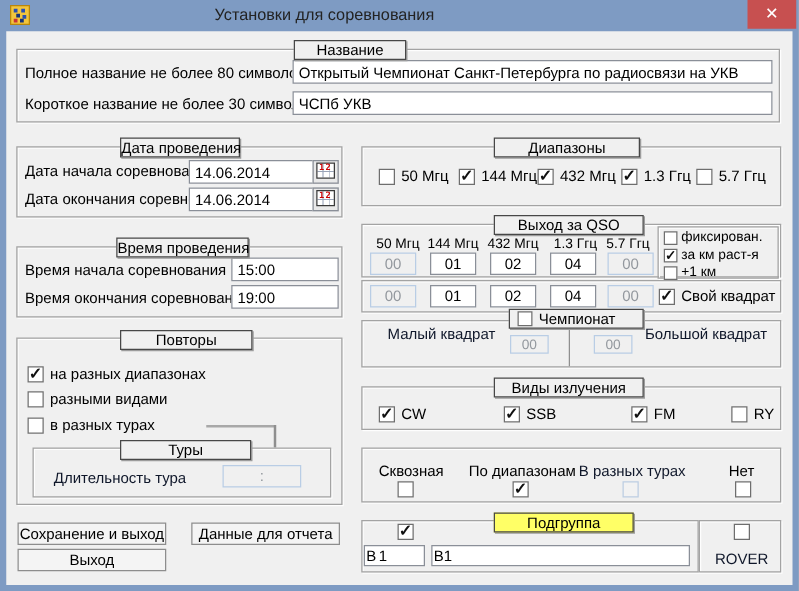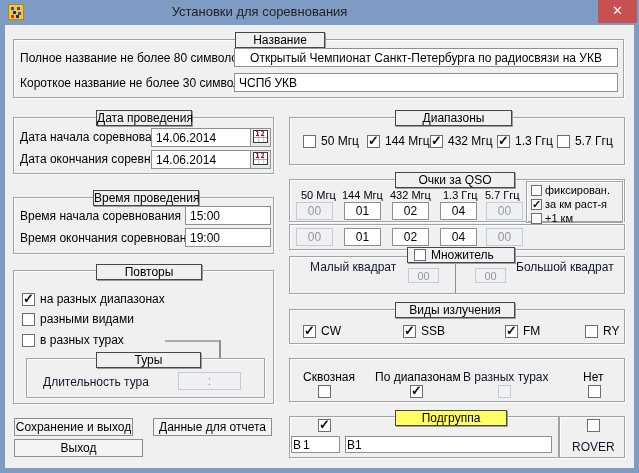--- a/index.html
+++ b/index.html
@@ -81,21 +81,21 @@
     <div class="close-btn">
       <span>✕</span>
     </div>
   </div>
 
   <div class="content"></div>
 
   <div class="groupbox" style="left:13px;top:39px;width:611px;height:59px"></div>
   <div class="gb-header" style="left:235px;top:32px;width:90px">Название</div>
   <div class="lbl" style="left:20px;top:52px">Полное название не более 80 символов</div>
-  <input class="txt" style="left: 234px; top: 48px; width: 384px; text-align: center;" value="Открытый Чемпионат Санкт-Петербурга по радиосвязи на УКВ">
+  <input class="txt" style="left: 234px; top: 48px; width: 384px;" value="Открытый Чемпионат Санкт-Петербурга по радиосвязи на УКВ">
   <div class="lbl" style="left:20px;top:77px">Короткое название не более 30 символов</div>
   <input class="txt" style="left: 234px; top: 73px; width: 384px;" value="ЧСПб УКВ">
 
   <div class="groupbox" style="left:13px;top:117px;width:261px;height:57px"></div>
   <div class="gb-header" style="left:96px;top:110px;width:96px">Дата проведения</div>
   <div class="lbl" style="left:20px;top:131px">Дата начала соревнования</div>
   <input class="txt" style="left: 151px; top: 128px; width: 120px;" value="14.06.2014">
   <div class="calbtn" style="left:250px;top:128px">
     <div class="cal">12</div>
   </div>
@@ -129,21 +129,21 @@
   <div class="hline" style="left:165px;top:340px;width:55px"></div>
   <div class="vline" style="left:219px;top:340px;height:18px;width:2px"></div>
 
   <div class="groupbox" style="left:26px;top:358px;width:239px;height:40px"></div>
   <div class="gb-header" style="left:96px;top:352px;width:105px">Туры</div>
   <div class="lbl gray" style="left:43px;top:376px">Длительность тура</div>
   <input class="txt small dis center" style="left: 178px; top: 372px; width: 63px;" value=":">
 
   <div class="btn" style="left:14px;top:418px;width:119px;height:18px">Сохранение и выход</div>
   <div class="btn" style="left:153px;top:418px;width:119px;height:18px">Данные для отчета</div>
-  <div class="btn" style="left:14px;top:439px;width:129px;height:18px">Выход</div>
+  <div class="btn" style="left:14px;top:439px;width:119px;height:18px">Выход</div>
 
   <div class="groupbox" style="left:289px;top:117px;width:336px;height:48px"></div>
   <div class="gb-header" style="left:395px;top:110px;width:117px">Диапазоны</div>
   <div class="cbrow" style="left:303px;top:134px">
     <span class="cb"></span>
     <span>50 Мгц</span>
   </div>
   <div class="cbrow" style="left:367px;top:134px">
     <span class="cb checked"></span>
     <span>144 Мгц</span>
@@ -155,21 +155,21 @@
   <div class="cbrow" style="left:497px;top:134px">
     <span class="cb checked"></span>
     <span>1.3 Ггц</span>
   </div>
   <div class="cbrow" style="left:557px;top:134px">
     <span class="cb"></span>
     <span>5.7 Ггц</span>
   </div>
 
   <div class="groupbox" style="left:289px;top:179px;width:336px;height:43px"></div>
-  <div class="gb-header" style="left:395px;top:172px;width:120px">Очки за QSO</div>
+  <div class="gb-header" style="left:395px;top:172px;width:120px">Выход за QSO</div>
   <div class="lbl small" style="left:301px;top:189px">50 Мгц</div>
   <div class="lbl small" style="left:342px;top:189px">144 Мгц</div>
   <div class="lbl small" style="left:390px;top:189px">432 Мгц</div>
   <div class="lbl small" style="left:443px;top:189px">1.3 Ггц</div>
   <div class="lbl small" style="left:485px;top:189px">5.7 Ггц</div>
   <input class="txt small center dis" style="left: 296px; top: 202px; width: 37px;" value="00">
   <input class="txt small center" style="left: 344px; top: 202px; width: 37px;" value="01">
   <input class="txt small center" style="left: 392px; top: 202px; width: 37px;" value="02">
   <input class="txt small center" style="left: 440px; top: 202px; width: 37px;" value="04">
   <input class="txt small center dis" style="left: 486px; top: 202px; width: 37px;" value="00">
@@ -189,25 +189,29 @@
       <span>+1 км</span>
     </div>
   </div>
 
   <div class="framebox" style="left:289px;top:224px;width:336px;height:26px"></div>
   <input class="txt small center dis" style="left: 296px; top: 228px; width: 37px;" value="00">
   <input class="txt small center" style="left: 344px; top: 228px; width: 37px;" value="01">
   <input class="txt small center" style="left: 392px; top: 228px; width: 37px;" value="02">
   <input class="txt small center" style="left: 440px; top: 228px; width: 37px;" value="04">
   <input class="txt small center dis" style="left: 486px; top: 228px; width: 37px;" value="00">
+  <div class="cbrow" style="left:527px;top:230px">
+    <span class="cb checked"></span>
+    <span>Свой квадрат</span>
+  </div>
 
   <div class="groupbox" style="left:289px;top:256px;width:336px;height:38px"></div>
   <div class="gb-header flex" style="left:407px;top:247px;width:108px">
     <span class="cb" style="width:12px;height:12px"></span>
-    <span>Множитель</span>
+    <span>Чемпионат</span>
   </div>
   <div class="lbl gray" style="left:310px;top:261px">Малый квадрат</div>
   <input class="txt mini center dis" style="left: 408px; top: 268px; width: 31px;" value="00">
   <div class="vline" style="left:455px;top:257px;height:36px"></div>
   <input class="txt mini center dis" style="left: 475px; top: 268px; width: 31px;" value="00">
   <div class="lbl gray" style="left:516px;top:261px">Большой квадрат</div>
 
   <div class="groupbox" style="left:289px;top:309px;width:336px;height:35px"></div>
   <div class="gb-header" style="left:395px;top:302px;width:120px">Виды излучения</div>
   <div class="cbrow" style="left:303px;top:324px">

